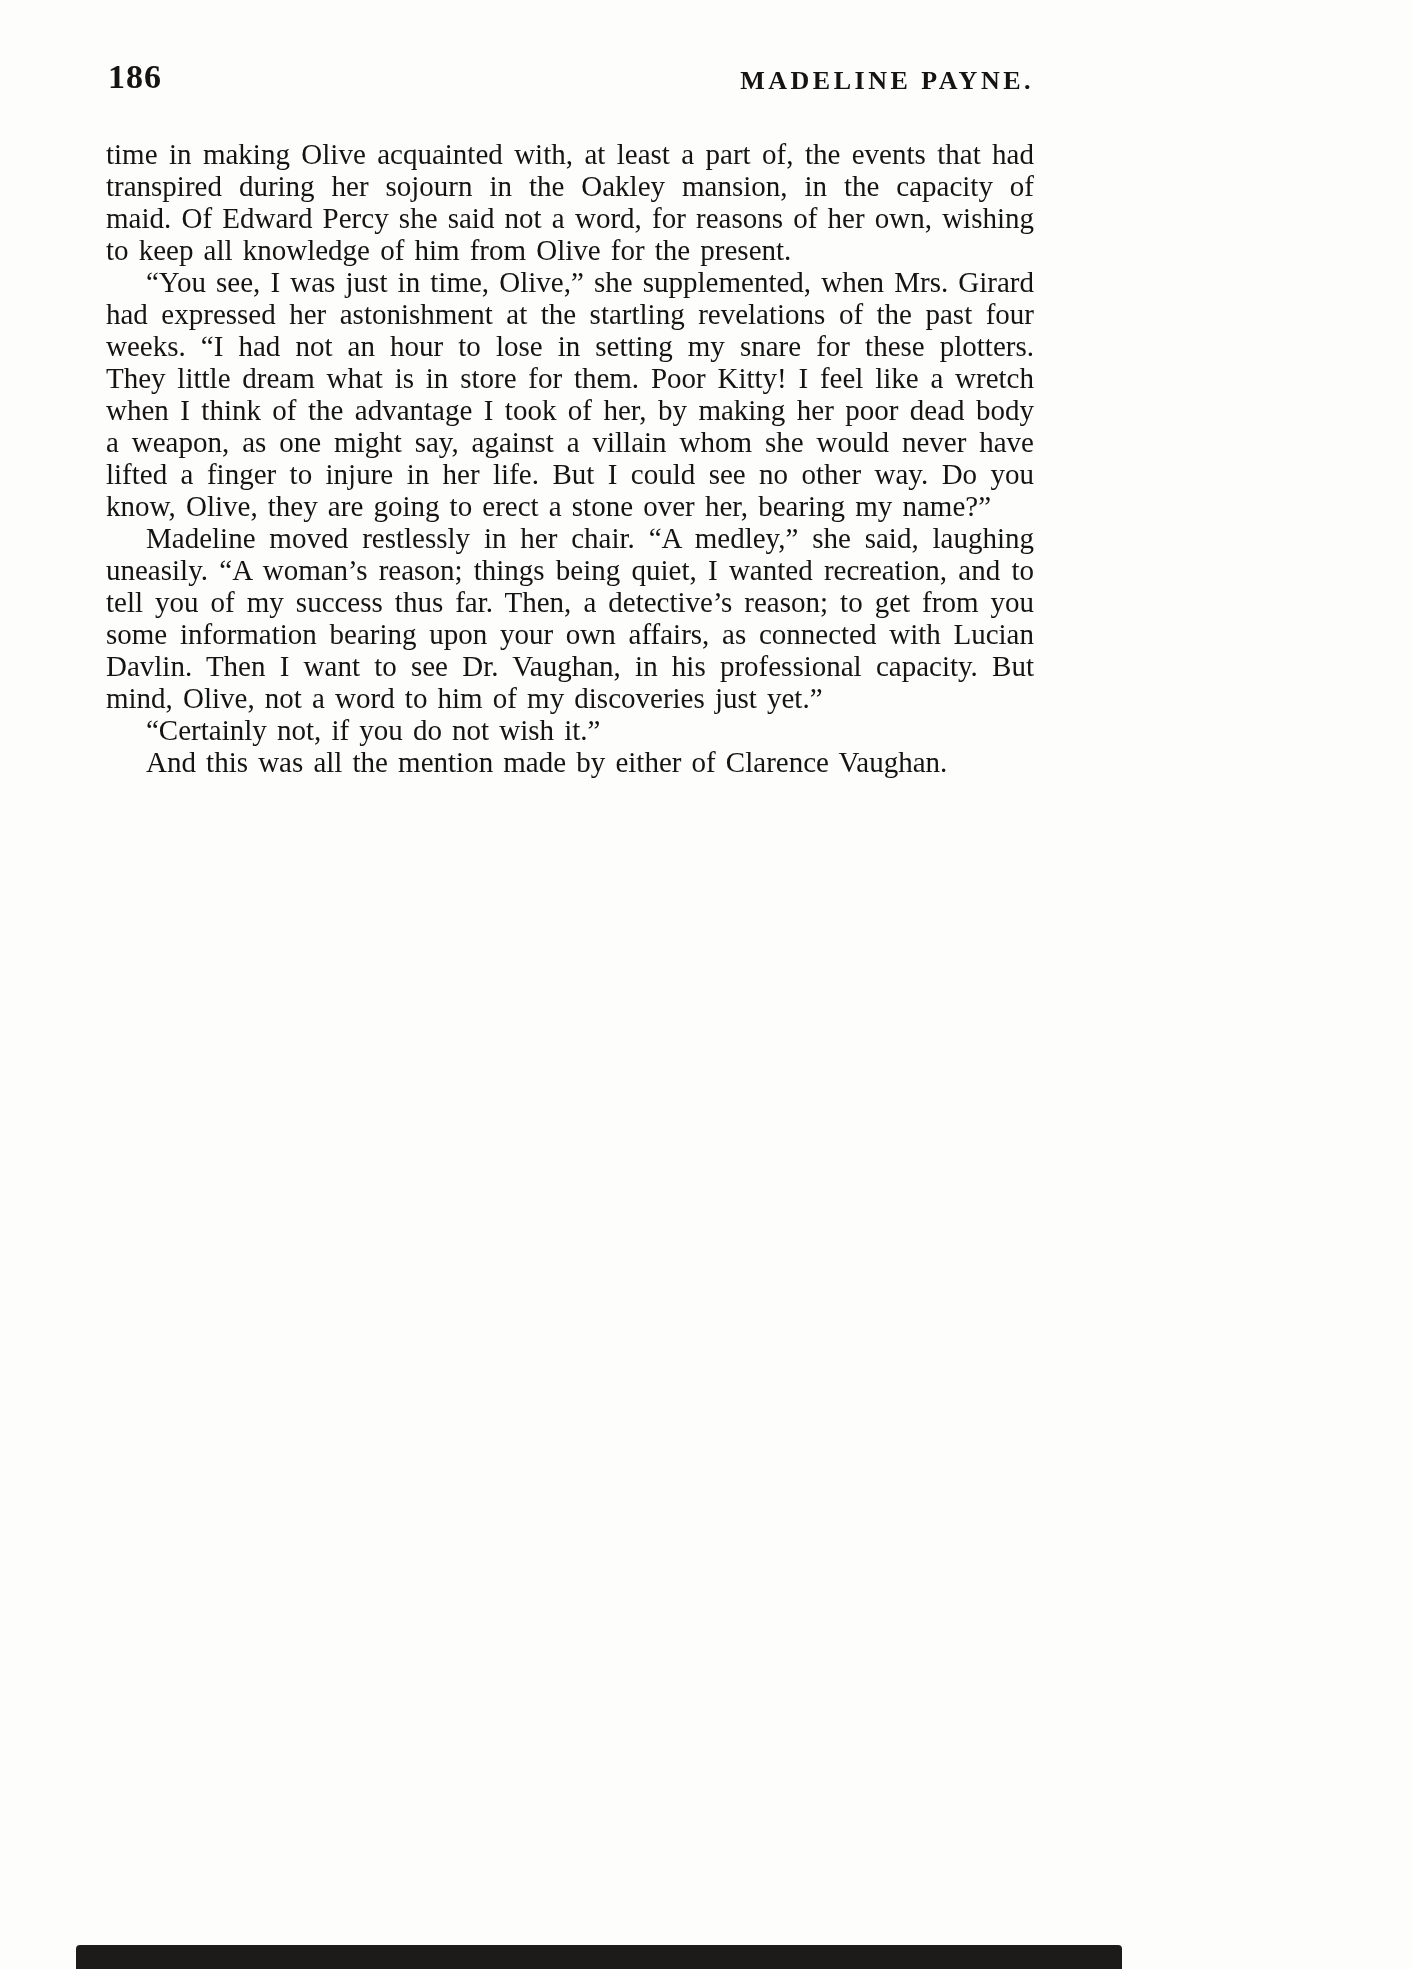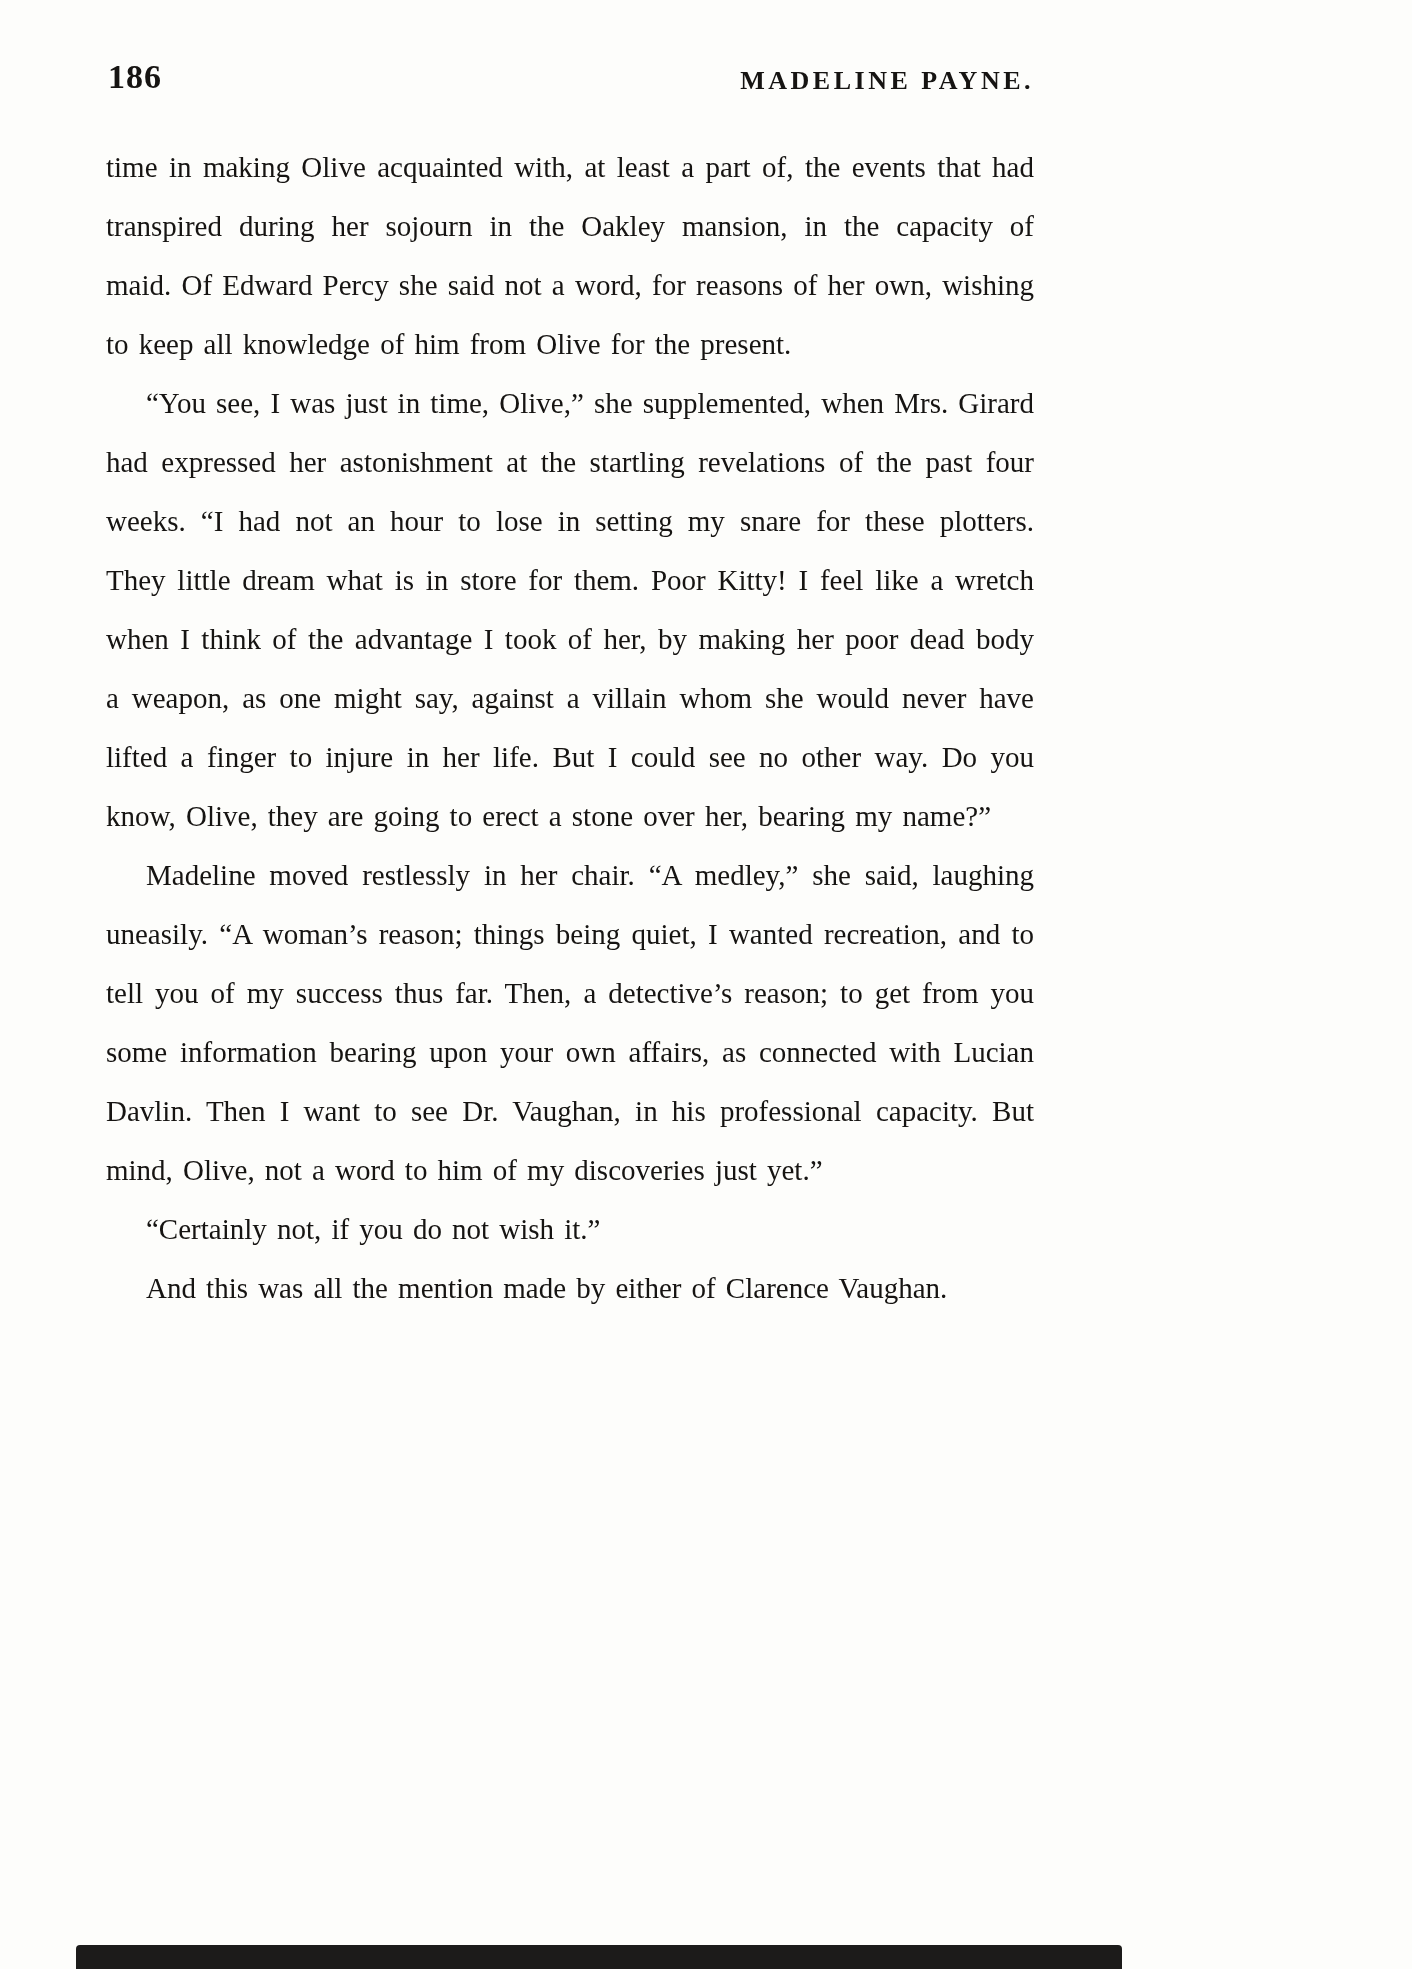--- a/index.html
+++ b/index.html
@@ -41,21 +41,21 @@
     text-align: right;
     font-size: 26px;
     font-weight: bold;
     letter-spacing: 3.5px;
     padding-top: 8px;
   }
   .body-text p {
     margin: 0;
     padding: 0;
     font-size: 29px;
-    line-height: 59px;
+    line-height: 32px;
     text-align: justify;
     word-spacing: 0.10em;
   }
   .body-text p.indent {
     text-indent: 40px;
   }
   .scan-edge {
     position: absolute;
     left: 76px;
     bottom: 0;

